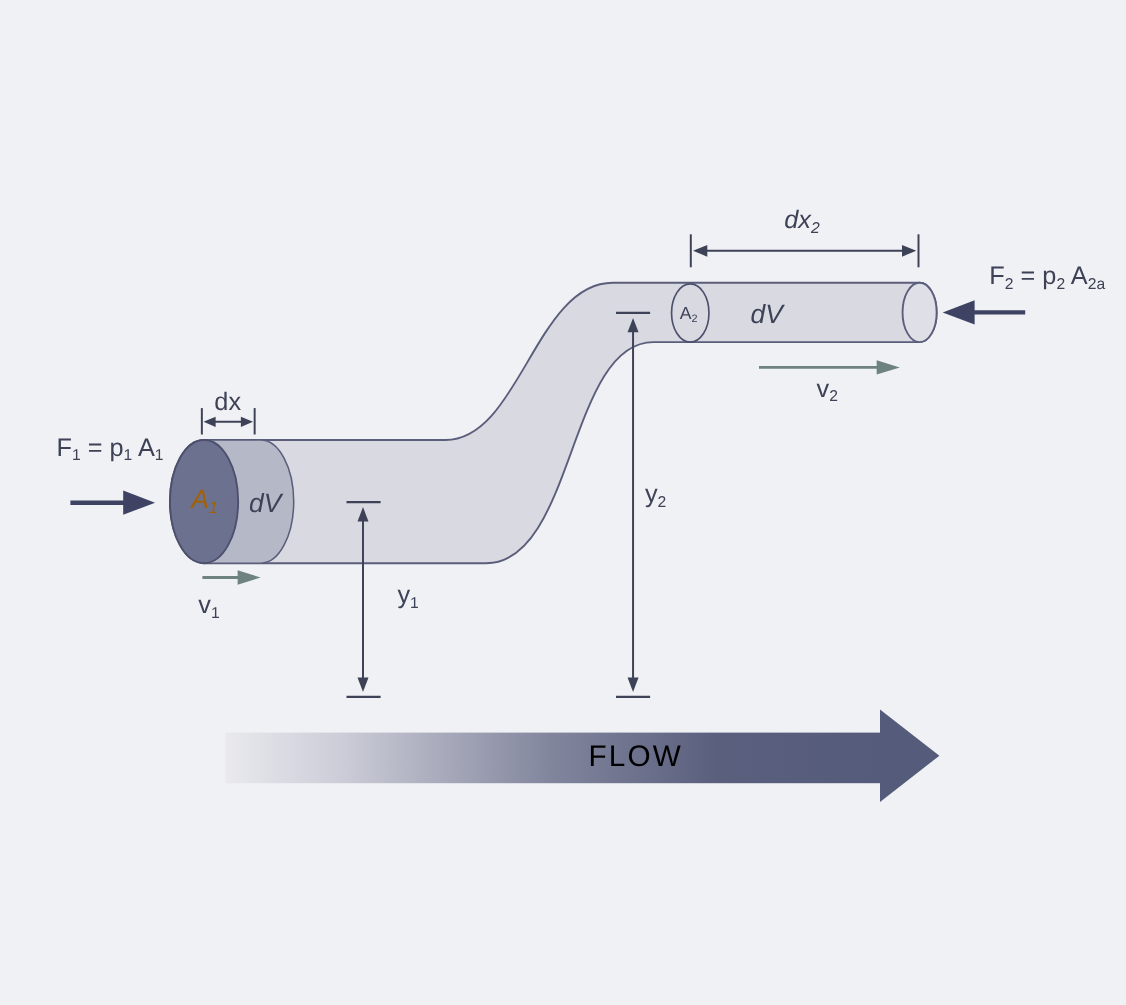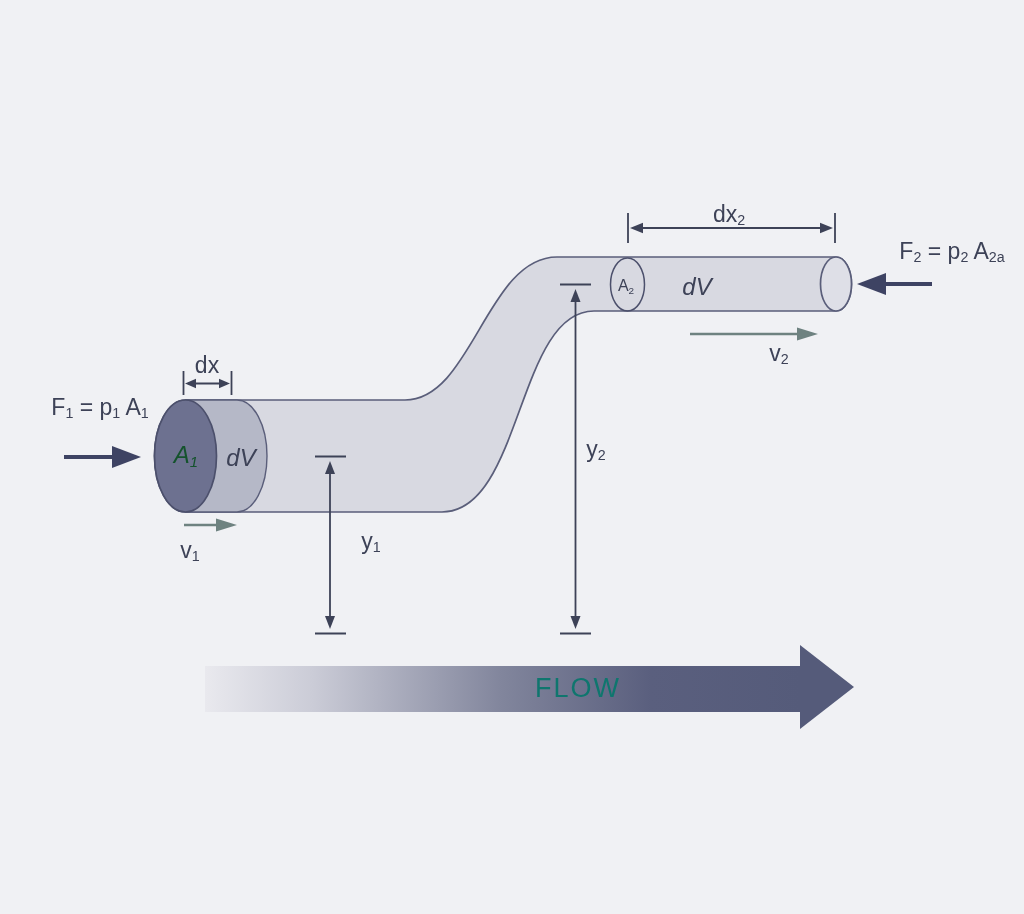--- a/index.html
+++ b/index.html
@@ -28,24 +28,24 @@
     white-space: nowrap;
     line-height: 1;
   }
   .lbl sub {
     font-size: 0.62em;
     line-height: 0;
     vertical-align: -0.28em;
   }
   .lbl.md { font-size: 24px; font-style: italic; }
   .lbl.sm { font-size: 16px; }
-  .lbl.on-dark { color: #14532d; }
+  .lbl.on-dark { color: #a16207; }
   .lbl.flow {
     font-size: 27px;
-    color: #0f766e;
+    color: #000000;
     letter-spacing: 2px;
   }
 </style>
 </head>
 <body>
 
 <div class="stage">
 
   <svg width="1024" height="914" viewBox="0 0 1024 914">
     <defs>
@@ -128,20 +128,20 @@
     </g>
   </svg>
 
   <div class="lbl" style="left:100px; top:407px;"><span>F</span><sub>1</sub><span> = p</span><sub>1</sub><span> A</span><sub>1</sub></div>
   <div class="lbl" style="left:207px; top:365px;">dx</div>
   <div class="lbl md on-dark" style="left:186px; top:455px;"><span>A</span><sub>1</sub></div>
   <div class="lbl md" style="left:241px; top:458px;">dV</div>
   <div class="lbl" style="left:190px; top:550px;text-align:right;"><span>v</span><sub>1</sub></div>
   <div class="lbl" style="left:347px; top:541px;margin-left:24px;"><span>y</span><sub>1</sub></div>
   <div class="lbl" style="left:596px; top:449px;"><span>y</span><sub>2</sub></div>
-  <div class="lbl" style="left:729px; top:214px;"><span>dx</span><sub>2</sub></div>
+  <div class="lbl" style="left:729px; top:200px;font-style:italic;"><span>dx</span><sub>2</sub></div>
   <div class="lbl sm" style="left:626px; top:286px;"><span>A</span><sub>2</sub></div>
   <div class="lbl md" style="left:697px; top:287px;">dV</div>
   <div class="lbl" style="left:936px; top:251px;margin-left:16px;"><span>F</span><sub>2</sub><span> = p</span><sub>2</sub><span> A</span><sub>2a</sub></div>
-  <div class="lbl" style="left:752px; top:353px;margin-left:27px;"><span>v</span><sub>2</sub></div>
+  <div class="lbl" style="left:752px; top:353px;"><span>v</span><sub>2</sub></div>
   <div class="lbl flow" style="left:578px; top:688px;">FLOW</div>
 
 </div>
 
 </body></html>

